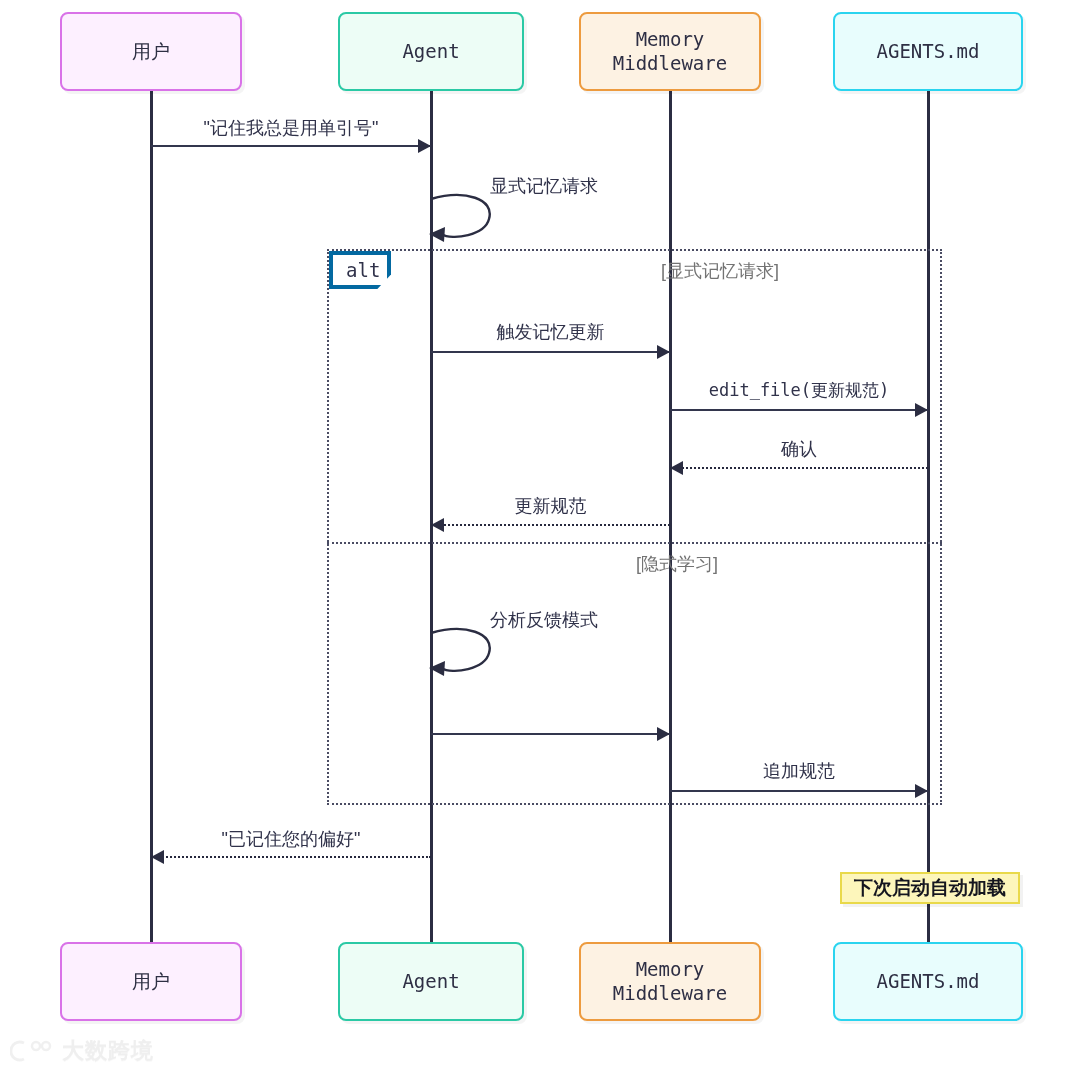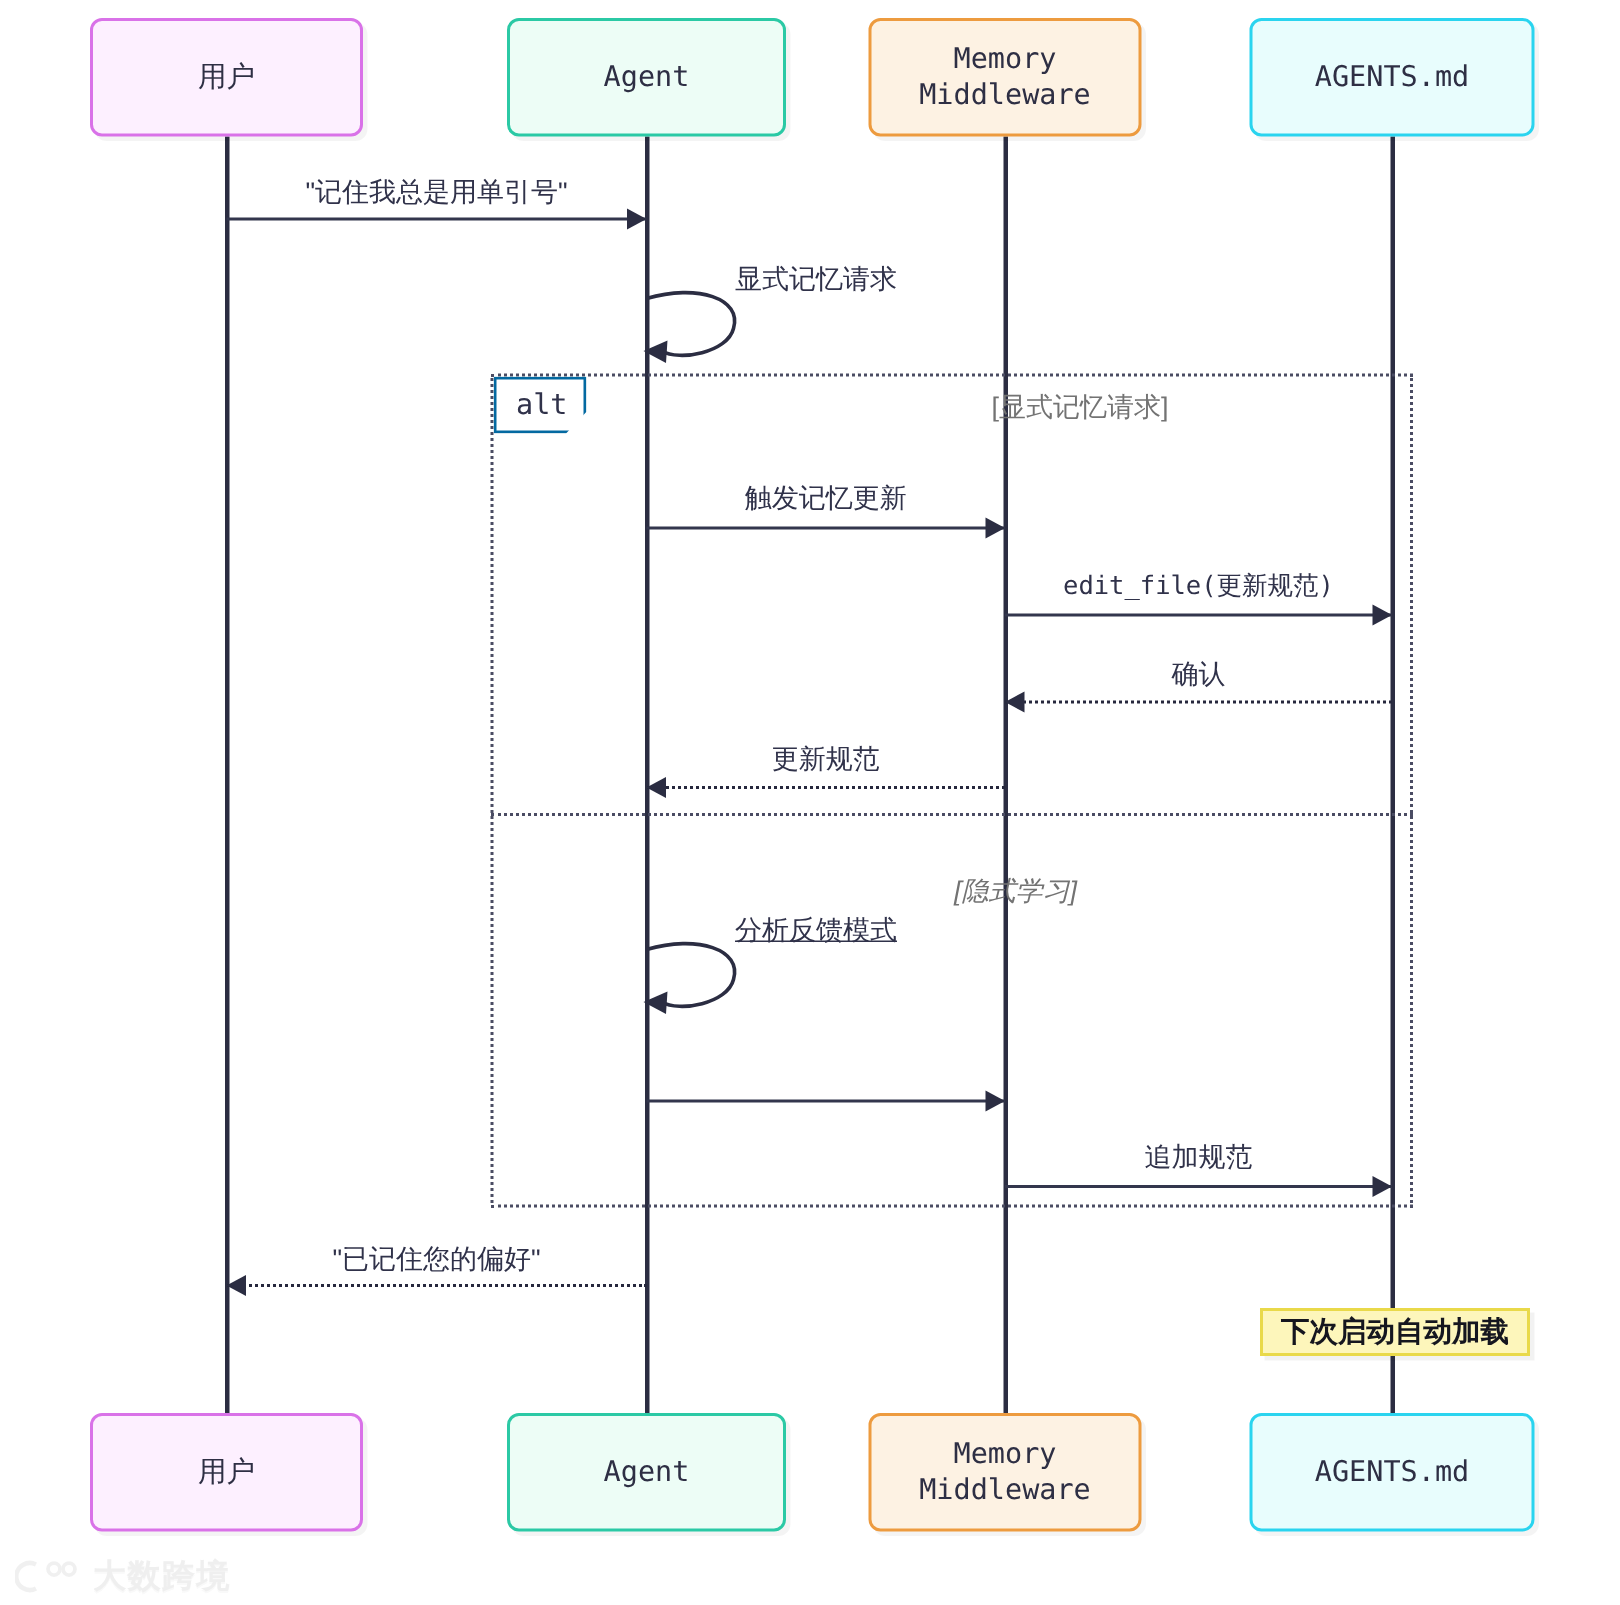--- a/index.html
+++ b/index.html
@@ -85,21 +85,21 @@
   .alt-box {
     position: absolute;
     box-sizing: border-box;
     border: 2px dotted #4a4c63;
     background: transparent;
   }
   .alt-tag {
     position: absolute;
     box-sizing: border-box;
     background: #ffffff;
-    border: 2px solid #0369a1;
+    border: 4px solid #0369a1;
     color: #30324a;
     font-size: 19px;
     font-family: "DejaVu Sans Mono", "Liberation Mono", monospace;
     display: flex;
     align-items: center;
     padding-left: 13px;
     clip-path: polygon(0 0, 100% 0, 100% 62%, 78% 100%, 0 100%);
     box-shadow: 3px 3px 0 rgba(0,0,0,0.05);
   }
   .alt-cond {
@@ -161,21 +161,21 @@
 Middleware</span></div>
     <div class="participant" style="left: 833px; top: 12px; width: 190px; height: 79px; background: rgb(232, 253, 253); border-color: rgb(42, 212, 239);"><span>AGENTS.md</span></div>
     <div class="participant" style="left: 60px; top: 942px; width: 182px; height: 79px; background: rgb(253, 240, 255); border-color: rgb(217, 114, 232);"><span>用户</span></div>
     <div class="participant" style="left: 338px; top: 942px; width: 186px; height: 79px; background: rgb(237, 253, 246); border-color: rgb(43, 201, 165);"><span>Agent</span></div>
     <div class="participant" style="left: 579px; top: 942px; width: 182px; height: 79px; background: rgb(253, 242, 227); border-color: rgb(237, 155, 63);"><span>Memory
 Middleware</span></div>
     <div class="participant" style="left: 833px; top: 942px; width: 190px; height: 79px; background: rgb(232, 253, 253); border-color: rgb(42, 212, 239);"><span>AGENTS.md</span></div>
     <div class="alt-box" style="left: 327px; top: 249px; width: 615px; height: 556px;"></div>
     <div class="alt-tag" style="left: 329px; top: 251px; width: 62px; height: 38px;">alt</div>
     <div class="alt-cond" style="left: 661px; top: 259px;">[显式记忆请求]</div>
-    <div class="alt-cond" style="left: 636px; top: 582px; font-style: italic;">[隐式学习]</div>
+    <div class="alt-cond" style="left: 636px; top: 552px;">[隐式学习]</div>
     <div class="alt-divider" style="left: 327px; top: 542px; width: 615px;"></div>
     <div class="msg-line" style="left: 151px; top: 145px; width: 280px;"></div>
     <div class="arrowhead right" style="top: 139px; left: 418px;"></div>
     <div class="msg-label" style="left: 151px; width: 280px; top: 116px;">"记住我总是用单引号"</div>
     <div class="msg-line" style="left: 431px; top: 351px; width: 239px;"></div>
     <div class="arrowhead right" style="top: 345px; left: 657px;"></div>
     <div class="msg-label" style="left: 431px; width: 239px; top: 320px;">触发记忆更新</div>
     <div class="msg-line" style="left: 670px; top: 409px; width: 258px;"></div>
     <div class="arrowhead right" style="top: 403px; left: 915px;"></div>
     <div class="msg-label mono" style="left: 670px; width: 258px; top: 379px;">edit_file(更新规范)</div>
@@ -191,21 +191,21 @@
     <div class="arrowhead right" style="top: 784px; left: 915px;"></div>
     <div class="msg-label" style="left: 670px; width: 258px; top: 759px;">追加规范</div>
     <div class="msg-line dashed" style="left: 151px; top: 856px; width: 280px;"></div>
     <div class="arrowhead left" style="top: 850px; left: 151px;"></div>
     <div class="msg-label" style="left: 151px; width: 280px; top: 827px;">"已记住您的偏好"</div>
     <div class="msg-label" style="left: 490px; top: 174px; text-align: left;">显式记忆请求</div>
     <svg width="80" height="60" class="selfloop" style="position: absolute; left: 427px; top: 193px;">
       <path d="M 4 6 C 38 -4 68 6 62 26 C 58 42 26 48 14 41" fill="none" stroke="#2b2d42" stroke-width="2.4"></path>
       <polygon points="2,41 18,34 17,49" fill="#2b2d42"></polygon>
     </svg>
-    <div class="msg-label" style="left: 490px; top: 608px; text-align: left; text-decoration: underline;">分析反馈模式</div>
+    <div class="msg-label" style="left: 490px; top: 608px; text-align: left;">分析反馈模式</div>
     <svg width="80" height="60" class="selfloop" style="position: absolute; left: 427px; top: 627px;">
       <path d="M 4 6 C 38 -4 68 6 62 26 C 58 42 26 48 14 41" fill="none" stroke="#2b2d42" stroke-width="2.4"></path>
       <polygon points="2,41 18,34 17,49" fill="#2b2d42"></polygon>
     </svg>
     <div class="note" style="left: 840px; top: 872px; width: 180px; height: 32px; background: rgb(253, 246, 187); border-color: rgb(233, 217, 74);">下次启动自动加载</div>
     <div class="watermark" style="left: 10px; top: 1036px;">
       <svg width="44" height="24">
         <path d="M14 4 a9 9 0 1 0 0 16" fill="none" stroke="#ececec" stroke-width="3"></path>
         <circle cx="26" cy="7" r="4" fill="none" stroke="#ececec" stroke-width="2.5"></circle>
         <circle cx="36" cy="7" r="4" fill="none" stroke="#ececec" stroke-width="2.5"></circle>

